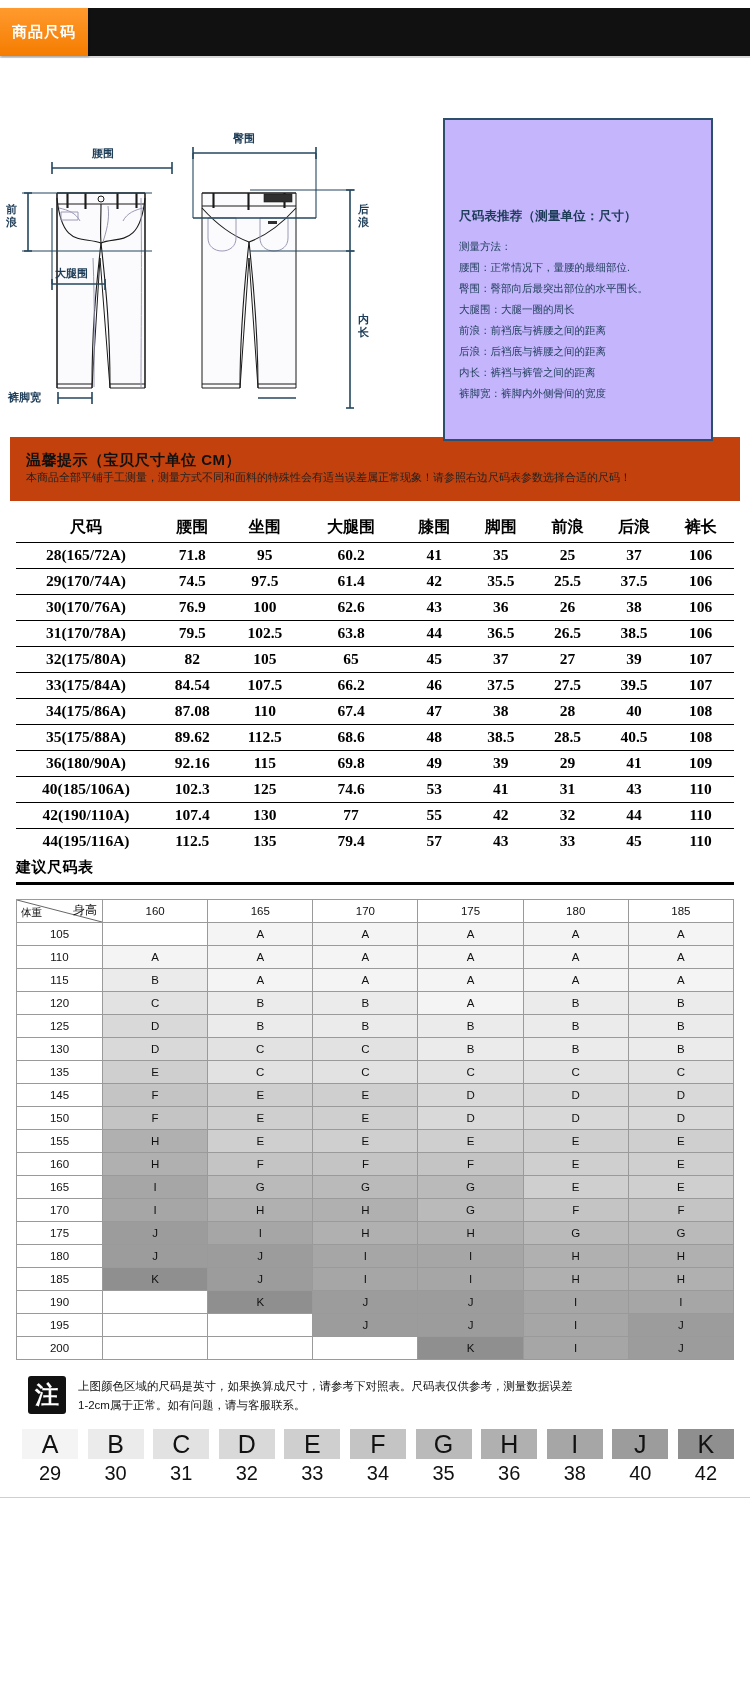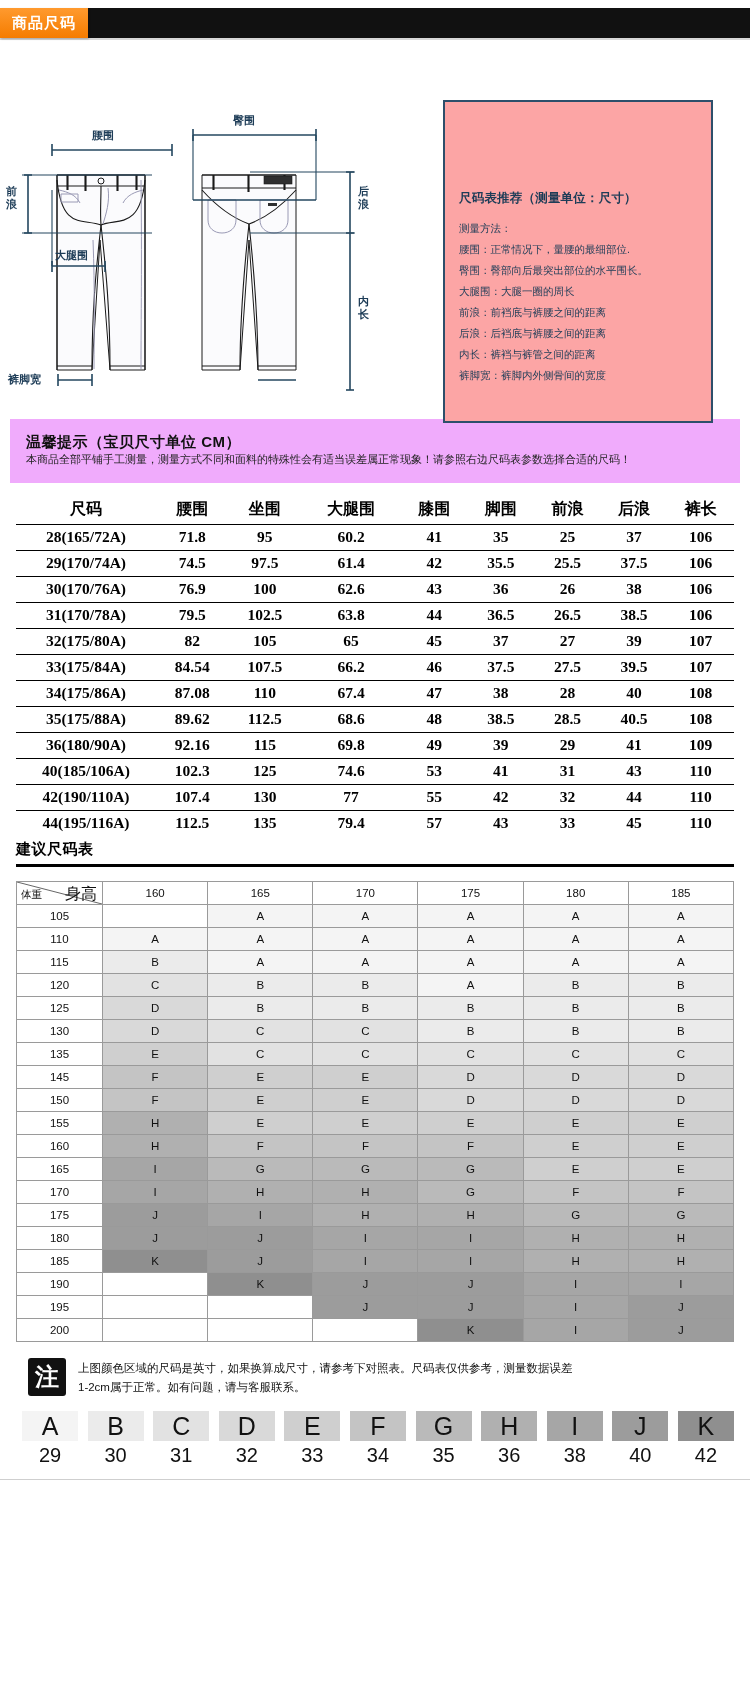--- a/index.html
+++ b/index.html
@@ -9,21 +9,21 @@
     font-family: "Liberation Sans", "DejaVu Sans", sans-serif;
     color: #000;
     overflow: hidden;
     position: relative;
   }
   .page { width: 750px; position: relative; }
 
   
   .header-bar {
     position: relative;
-    height: 30px;
+    height: 48px;
     margin: 8px 0 0 0;
     display: flex;
     align-items: stretch;
   }
   .header-tab {
     background: linear-gradient(180deg,#ff9a2e 0%, #f57c00 100%);
     color: #fff;
     font-size: 15px;
     font-weight: bold;
     letter-spacing: 1px;
@@ -49,36 +49,36 @@
     width: 750px;
     background: #fff;
   }
   .diagram-svg { position: absolute; left: 0; top: 0; }
 
   .info-panel {
     position: absolute;
     left: 443px; top: 60px;
     width: 270px; height: 323px;
     border: 2px solid #2d4f6b;
-    background: #fca5a5;
+    background: #c4b5fd;
     padding: 88px 14px 0 14px;
   }
   .info-title {
     font-size: 12.5px; font-weight: bold; color: #1d3c57;
     margin-bottom: 11px; letter-spacing: .2px;
   }
   .info-line {
     font-size: 10.5px; color: #1d3c57; line-height: 21px;
     white-space: nowrap;
   }
 
   
   .tips {
     margin: 14px 10px 0 10px;
-    background: #f0abfc;
+    background: #c2410c;
     padding: 14px 16px 16px 16px;
   }
   .tips-title { font-size: 15px; font-weight: bold; letter-spacing: .5px; color:#111; }
   .tips-sub { font-size: 11px; color: #222; }
 
   
   .size-table-wrap { margin: 14px 16px 0 16px; }
   table.size-table {
     width: 100%;
     border-collapse: collapse;
@@ -127,21 +127,21 @@
     color: #111;
   }
   table.matrix th { background: #fff; font-size: 11.5px; }
   td.rowlabel { width: 86px; background:#fff; }
   .corner {
     width: 86px; height: 34px; position: relative; background: #fff;
     padding: 0;
   }
   .corner .diag { position: absolute; left:0; top:0; width:100%; height:100%; }
   .corner .lbl-h {
-    position: absolute; right: 5px; top: 2px; font-size: 16px; font-family: Liberation Serif, serif;
+    position: absolute; right: 5px; top: 2px; font-size: 12px; font-family: Liberation Serif, serif;
   }
   .corner .lbl-w {
     position: absolute; left: 4px; bottom: 2px; font-size: 10.5px;
   }
 
   
   .note-row {
     margin: 16px 16px 0 28px;
     display: flex; align-items: flex-start; gap: 12px;
   }

